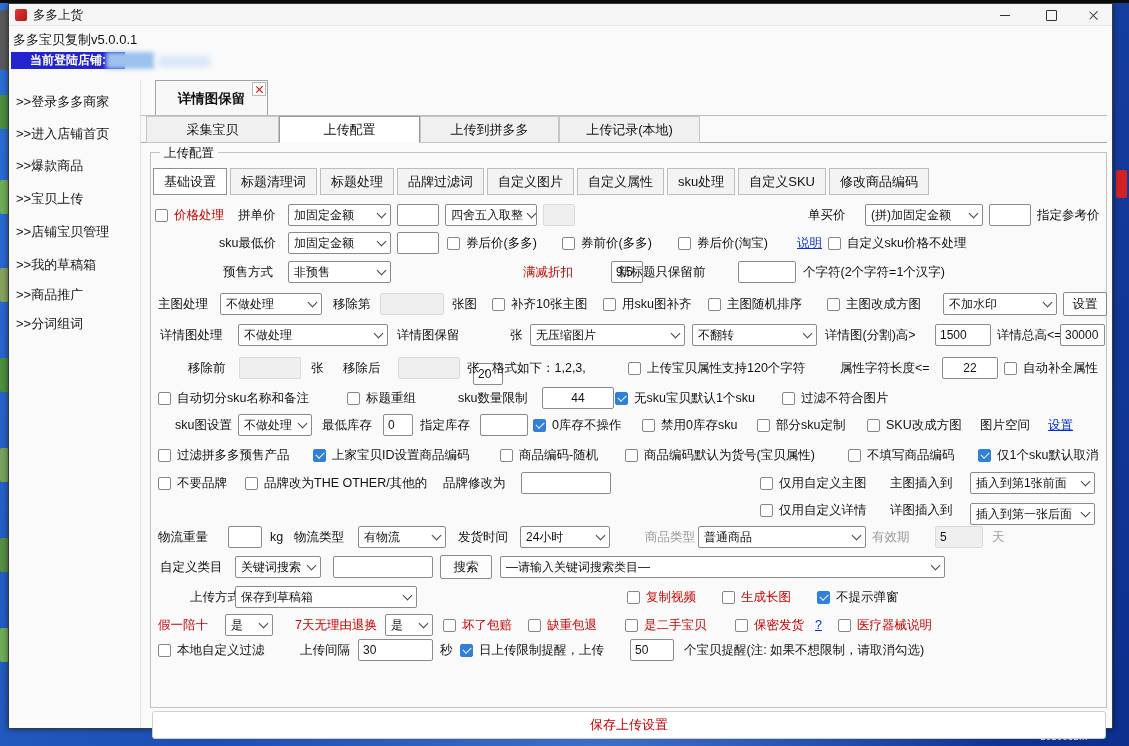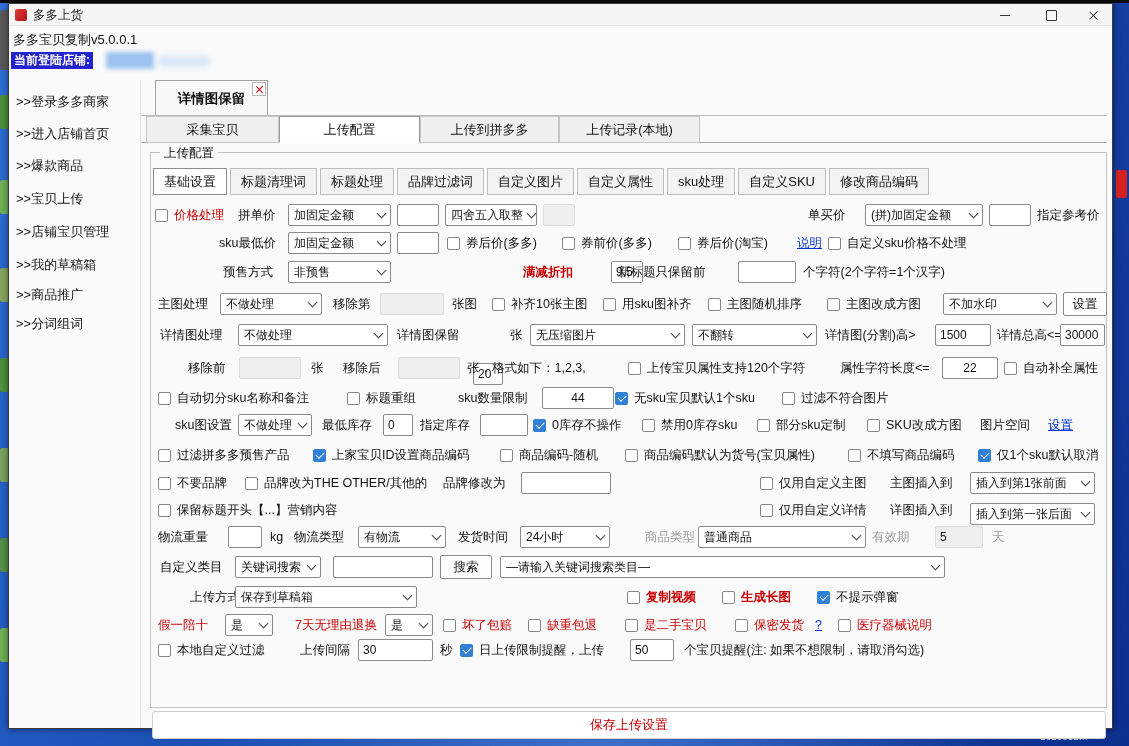--- a/index.html
+++ b/index.html
@@ -18,21 +18,21 @@
   .wtitle{position:absolute;left:33px;top:4px;height:22px;display:flex;align-items:center;
     font-size:12.5px;color:#1d1d1d}
   .wbtn{position:absolute;top:4px;width:40px;height:22px;display:flex;align-items:center;justify-content:center}
   .ico-min{width:10px;height:1px;background:#333}
   .ico-max{width:9px;height:9px;border:1px solid #333;border-radius:1px}
   .ico-x{position:relative;width:11px;height:11px}
   .ico-x::before,.ico-x::after{content:"";position:absolute;left:5px;top:0;width:1.4px;height:11px;background:#333}
   .ico-x::before{transform:rotate(45deg)}.ico-x::after{transform:rotate(-45deg)}
   .version{position:absolute;left:13px;top:31px;font-size:13px;color:#111}
   .storehl{position:absolute;left:11px;top:52px;height:17px;background:#2323cf;color:#fff;
-    font-size:12px;font-weight:bold;display:flex;align-items:center;padding:0 3px}
+    font-size:12px;font-weight:bold;display:flex;align-items:center;padding:0 19px}
   .blob1{position:absolute;left:106px;top:52px;width:48px;height:17px;background:#9dc2ef;filter:blur(2px)}
   .blob2{position:absolute;left:158px;top:56px;width:52px;height:11px;background:#cfe2f8;filter:blur(3px);opacity:.8}
   .side{position:absolute;font-size:13px;color:#151515;white-space:nowrap;cursor:pointer}
   .vline{position:absolute;left:140px;top:80px;width:1px;height:648px;background:#e3e3e3}
   .mditab{position:absolute;left:155px;top:80px;width:113px;height:36px;background:#f8f8f8;
     border:1px solid #a2a2a2;border-bottom:none;box-sizing:border-box;display:flex;align-items:center;
     justify-content:center;font-size:13.5px;font-weight:bold;color:#111}
   .mdiclose{position:absolute;left:252px;top:82px;width:14px;height:14px;border:1px solid #b8b8b8;
     background:#fff;box-sizing:border-box}
   .mdiclose::before,.mdiclose::after{content:"";position:absolute;left:6px;top:2px;width:1.3px;height:9px;background:#d10000}
@@ -43,21 +43,21 @@
   .mtab.active{background:#fff;border-color:#9a9a9a;border-bottom:1px solid #fff;z-index:2}
   .tabline{position:absolute;left:141px;top:142px;width:966px;height:1px;background:#a8a8a8}
   .gbox{position:absolute;left:150px;top:152px;width:957px;height:556px;border:1px solid #c2c2c2;
     box-sizing:border-box}
   .gboxlabel{position:absolute;left:160px;top:145px;background:#fafafa;padding:0 4px;font-size:12.5px;color:#111}
   .stabs{position:absolute;left:153px;top:168px;display:flex;gap:3px}
   .stab{height:27px;padding:0 10px;display:flex;align-items:center;font-size:13px;color:#111;
     background:#f3f3f3;border:1px solid #bdbdbd;box-sizing:border-box;cursor:pointer}
   .stab.active{background:#fff;border-color:#8f8f8f}
   .el{position:absolute;height:22px;display:flex;align-items:center;font-size:12.5px;color:#111;white-space:nowrap}
-  .red{color:#c80000}.redb{color:#c80000;font-weight:bold}
+  .red{color:#c80000}.redb{color:#c80000;font-weight:normal}
   .gray{color:#9b9b9b}
   .link{color:#0030d0;text-decoration:underline;cursor:pointer}
   .cb{width:13px;height:13px;border:1px solid #868686;border-radius:2px;background:#fff;margin-right:6px;
     flex:none;position:relative;box-sizing:border-box;cursor:pointer}
   .cb.on{background:#2f80d6;border-color:#2f80d6}
   .cb.on::after{content:"";position:absolute;left:2px;top:2.5px;width:6.5px;height:3.5px;
     border-left:1.6px solid #fff;border-bottom:1.6px solid #fff;transform:rotate(-45deg)}
   .dd{position:absolute;height:22px;display:flex;align-items:center;justify-content:space-between;
     border:1px solid #8a8a8a;background:#fff;box-sizing:border-box;padding:0 5px;font-size:12px;
     color:#111;border-radius:2px;white-space:nowrap;cursor:pointer;overflow:hidden}
@@ -358,24 +358,20 @@
   <span class="el" style="left:760px;top:472px">
       <span class="cb"></span>
       <span>仅用自定义主图</span>
     </span>
   <span class="el" style="left:890px;top:472px">主图插入到</span>
   <span class="dd" style="left:970px;top:472px;width:125px">
       <span>插入到第1张前面</span>
       <i class="ch"></i>
     </span>
 
-  <span class="el" style="left:158px;top:499px">
-      <span class="cb"></span>
-      <span>保留标题开头【...】营销内容</span>
-    </span>
   <span class="el" style="left:760px;top:499px">
       <span class="cb"></span>
       <span>仅用自定义详情</span>
     </span>
   <span class="el" style="left:890px;top:499px">详图插入到</span>
   <span class="dd" style="left:970px;top:503px;width:125px">
       <span>插入到第一张后面</span>
       <i class="ch"></i>
     </span>
 

